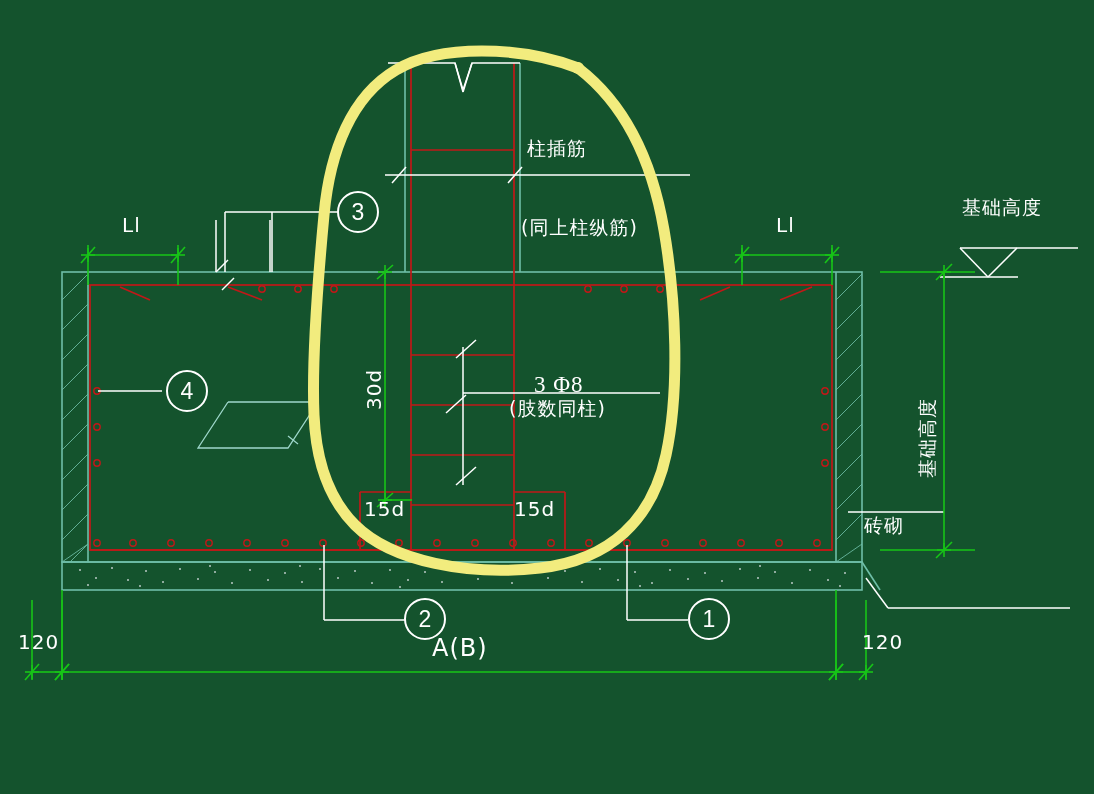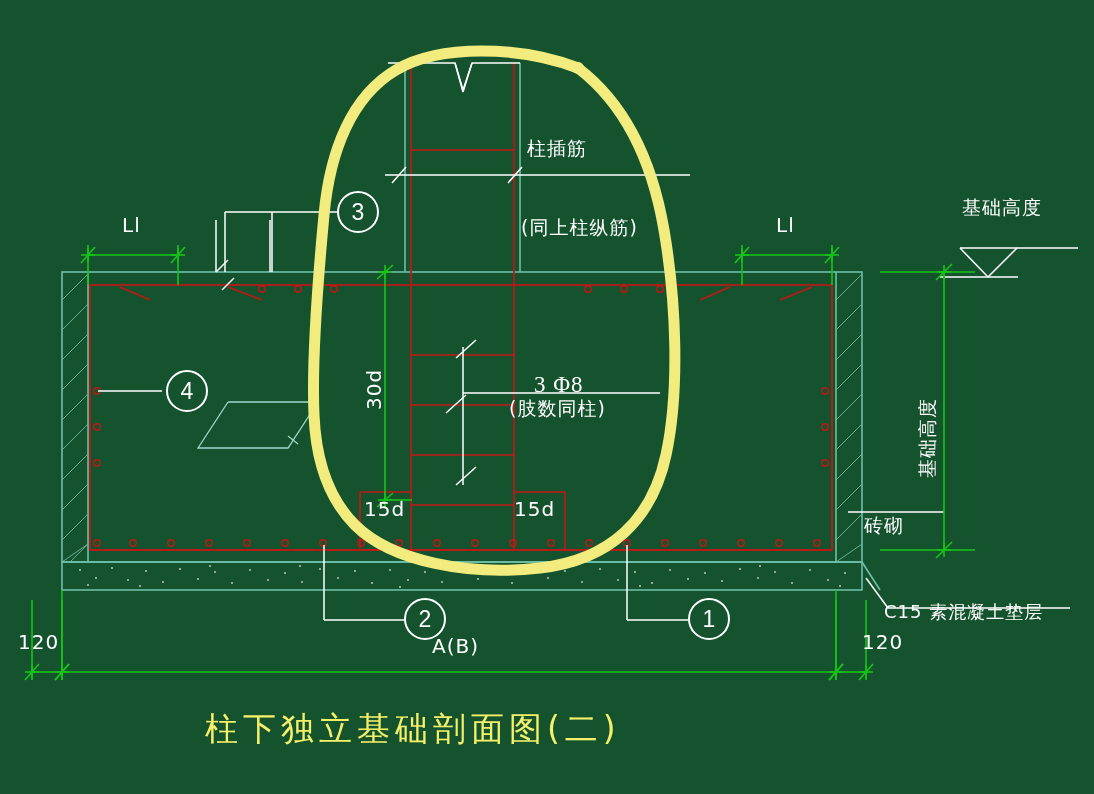--- a/index.html
+++ b/index.html
@@ -328,41 +328,39 @@
   <div class="lbl lbl-num" style="left:534px;top:364px;font-size:23px;">3 Φ8</div>
 
   <div class="lbl lbl-cn" style="left:509px;top:396px;">(肢数同柱)</div>
 
   <div class="lbl lbl-cn" style="left:962px;top:195px;">基础高度</div>
 
   <div class="lbl lbl-cn rot90" style="left:915px;top:478px;">基础高度</div>
 
   <div class="lbl lbl-cn" style="left:864px;top:513px;">砖砌</div>
 
-  <div class="lbl lbl-cn" style="left:884px;top:600px;font-size:18px;">C15 素混凝土垫层</div>
 
   <div class="lbl lbl-dim" style="left:364px;top:497px;">15d</div>
 
   <div class="lbl lbl-dim" style="left:514px;top:497px;">15d</div>
 
   <div class="lbl lbl-dim rot90" style="left:362px;top:410px;">30d</div>
 
   <div class="lbl lbl-dim" style="left:122px;top:213px;">Ll</div>
 
   <div class="lbl lbl-dim" style="left:776px;top:213px;">Ll</div>
 
   <div class="lbl lbl-dim" style="left:18px;top:630px;">120</div>
 
   <div class="lbl lbl-dim" style="left:862px;top:630px;">120</div>
 
-  <div class="lbl lbl-dim" style="left:432px;top:634px;font-size:20px;">A(B)</div>
+  <div class="lbl lbl-dim" style="left:432px;top:634px;font-size:24px;">A(B)</div>
 
   <div class="callout" style="left:337px;top:191px;">3</div>
 
   <div class="callout" style="left:166px;top:370px;">4</div>
 
   <div class="callout" style="left:404px;top:598px;">2</div>
 
   <div class="callout" style="left:688px;top:598px;">1</div>
 
-  <div class="lbl lbl-title" style="left:205px;top:707px;">柱下独立基础剖面图(二)</div>
 
 </div>
 
 </body></html>

